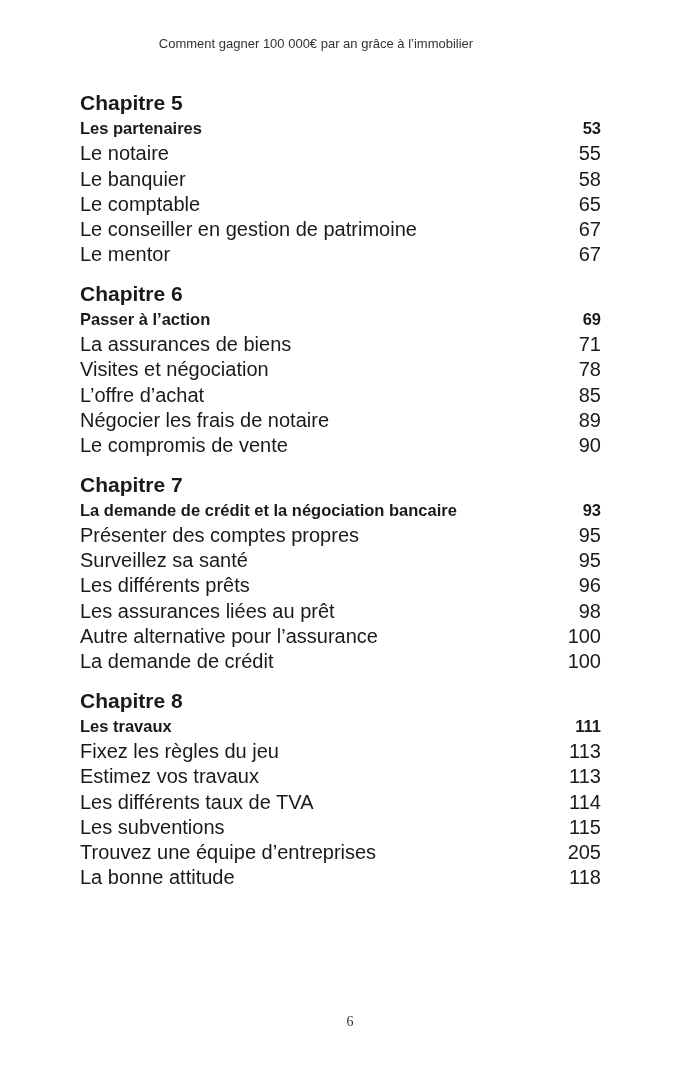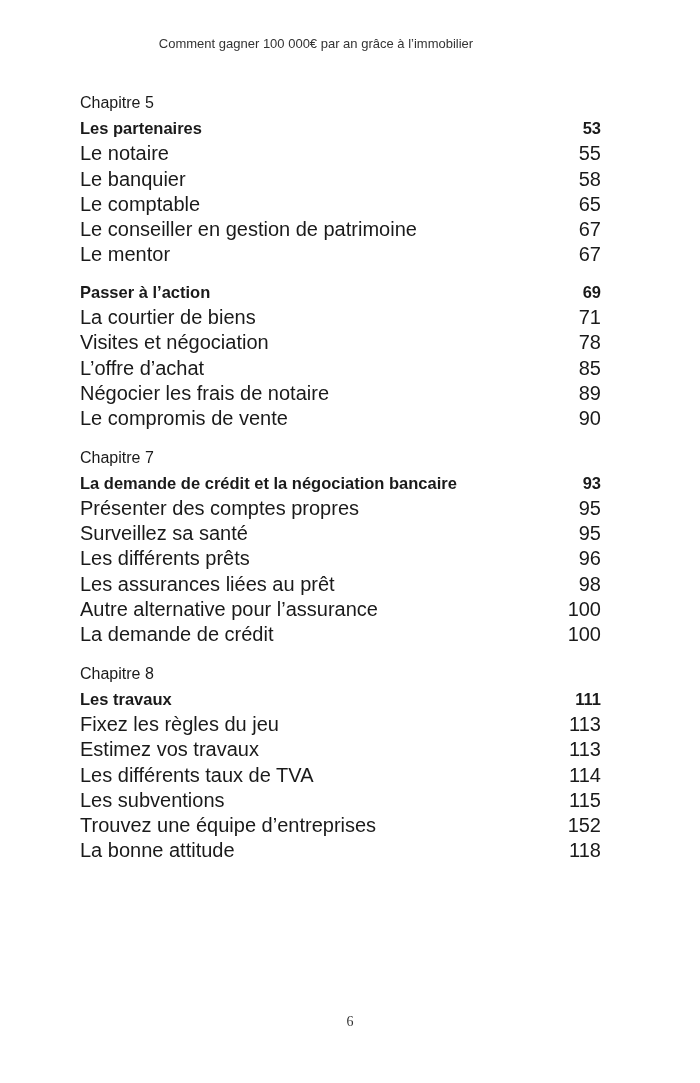--- a/index.html
+++ b/index.html
@@ -2,21 +2,21 @@
 <html><head>
 <meta charset="utf-8">
 <style>
   html, body { margin: 0; padding: 0; background: #ffffff; }
   body { width: 700px; height: 1083px; position: relative; overflow: hidden;
          font-family: "Liberation Sans", "DejaVu Sans", sans-serif; color: #1a1a1a; }
   .running-head { position: absolute; top: 36px; left: 0; width: 632px; text-align: center;
                   font-size: 13px; color: #333; }
   .toc { position: absolute; top: 89px; left: 80px; width: 521px; }
   .chapter { margin-bottom: 12px; }
-  .chapter-label { font-weight: normal; font-size: 16px; height: 27px; line-height: 27px; }
+  .chapter-label { font-weight: bold; font-size: 21px; height: 27px; line-height: 27px; }
   .row { display: flex; justify-content: space-between; align-items: baseline;
          height: 25.3px; line-height: 25.3px; font-size: 20px; }
   .row.bold { font-weight: bold; font-size: 16.5px; }
   .row .title { white-space: nowrap; }
   .row .page { text-align: right; min-width: 40px; }
   .folio { position: absolute; top: 1014px; left: 0; width: 700px; text-align: center;
            font-family: "Liberation Serif", "DejaVu Serif", serif; font-size: 14px; color: #333; }
 </style>
 </head>
 <body>
@@ -47,26 +47,27 @@
         <span class="title">Le conseiller en gestion de patrimoine</span>
         <span class="page">67</span>
       </div>
     <div class="row">
         <span class="title">Le mentor</span>
         <span class="page">67</span>
       </div>
   </div>
 
   <div class="chapter">
+    <div class="chapter-label">Chapitre 6</div>
     <div class="row bold">
       <span class="title">Passer à l’action</span>
       <span class="page">69</span>
     </div>
     <div class="row">
-        <span class="title">La courtier de biens</span>
+        <span class="title">La assurances de biens</span>
         <span class="page">71</span>
       </div>
     <div class="row">
         <span class="title">Visites et négociation</span>
         <span class="page">78</span>
       </div>
     <div class="row">
         <span class="title">L’offre d’achat</span>
         <span class="page">85</span>
       </div>
@@ -129,21 +130,21 @@
     <div class="row">
         <span class="title">Les différents taux de TVA</span>
         <span class="page">114</span>
       </div>
     <div class="row">
         <span class="title">Les subventions</span>
         <span class="page">115</span>
       </div>
     <div class="row">
         <span class="title">Trouvez une équipe d’entreprises</span>
-        <span class="page">152</span>
+        <span class="page">205</span>
       </div>
     <div class="row">
         <span class="title">La bonne attitude</span>
         <span class="page">118</span>
       </div>
   </div>
 </div>
 
 <div class="folio">6</div>
 

